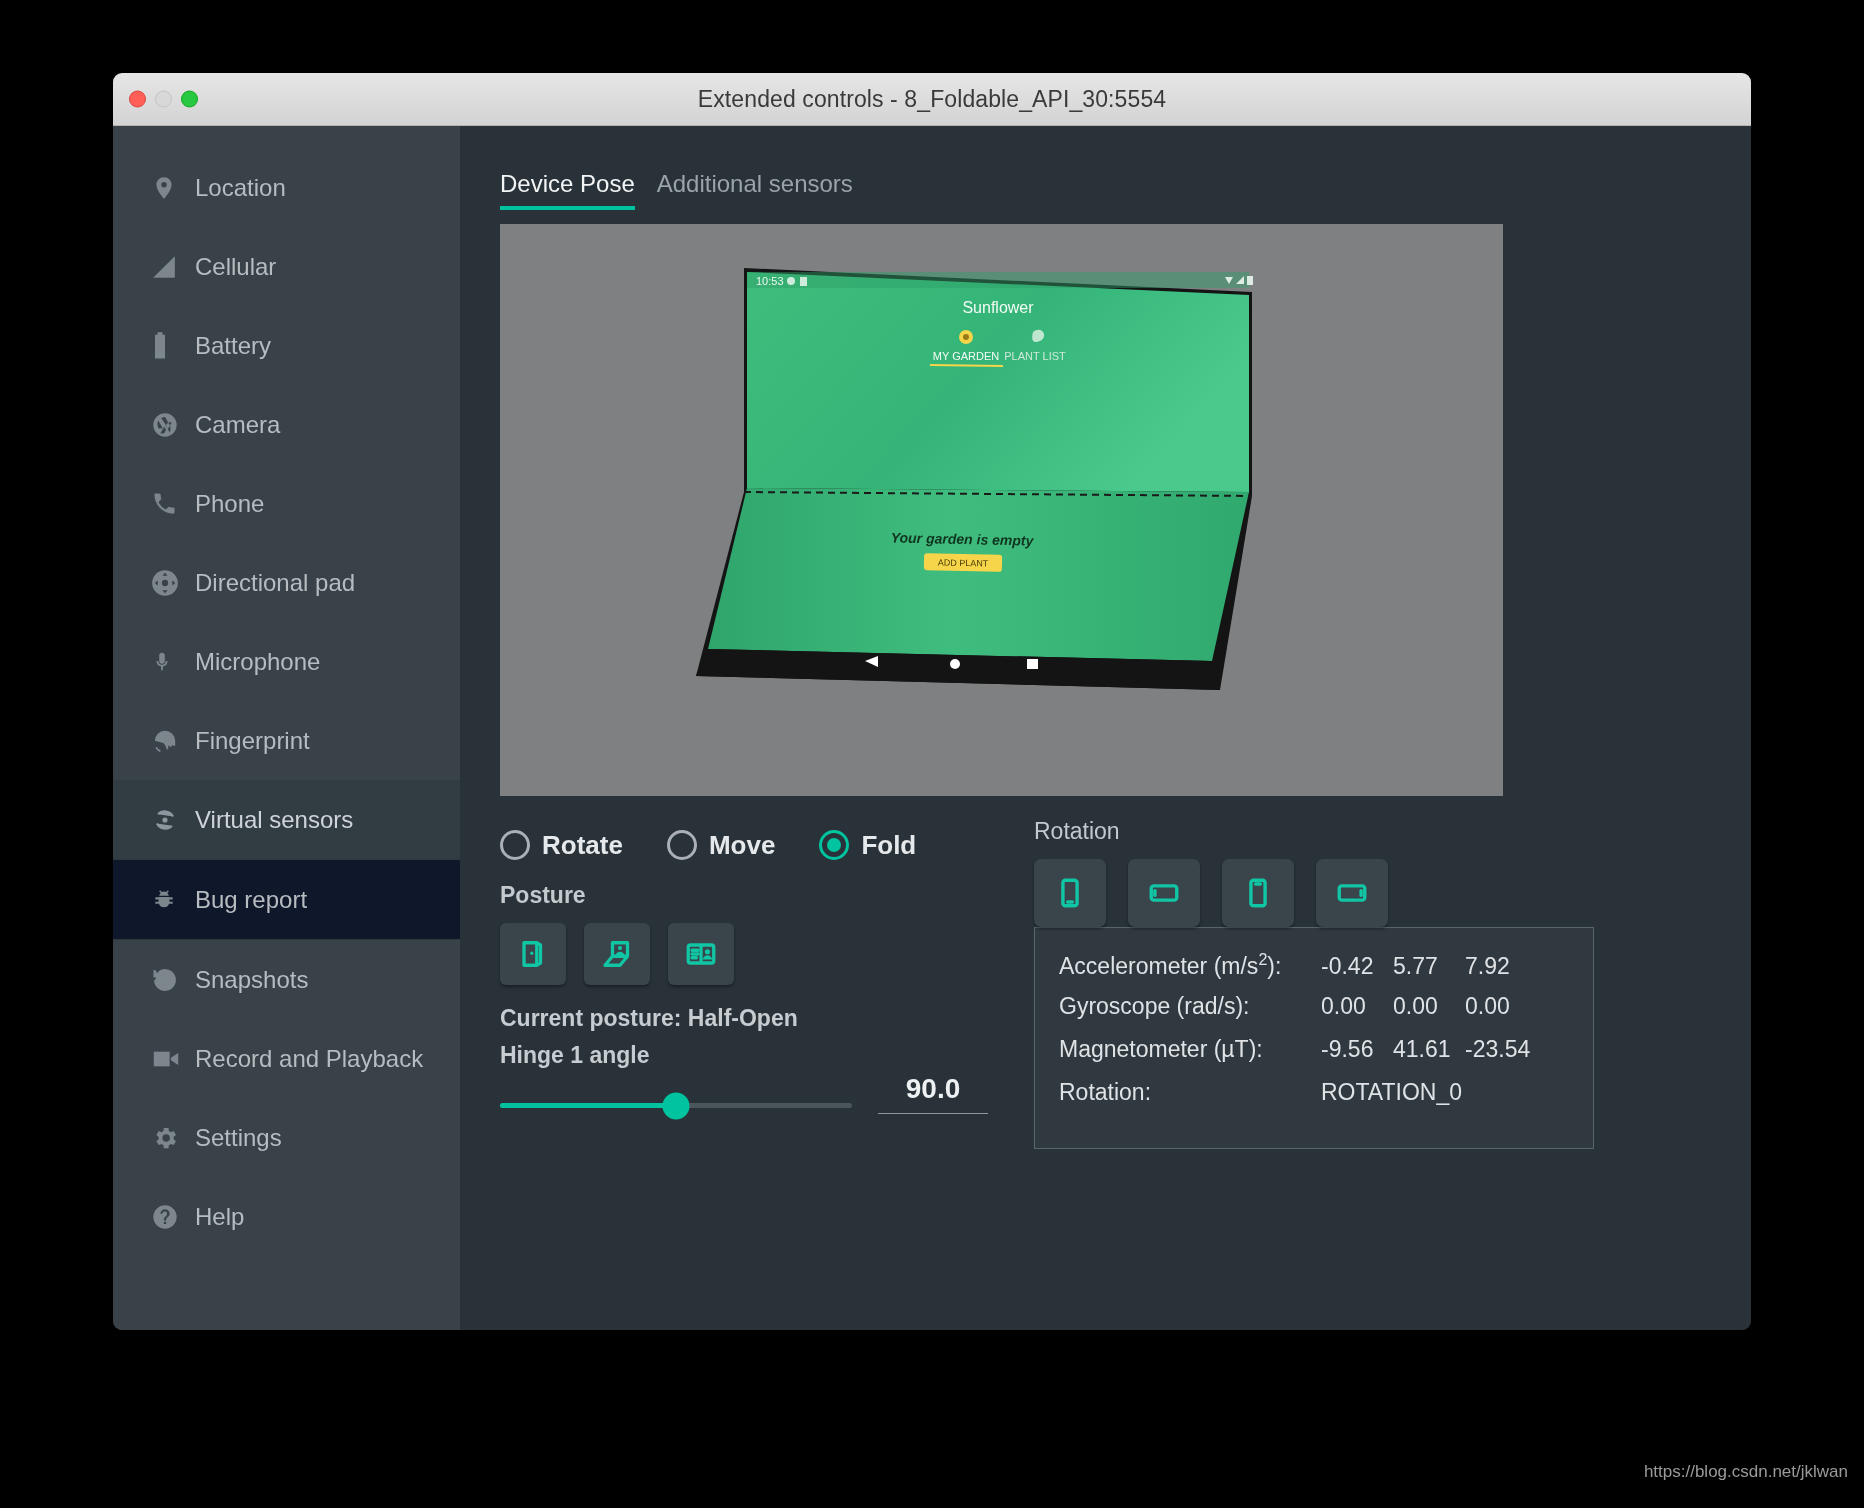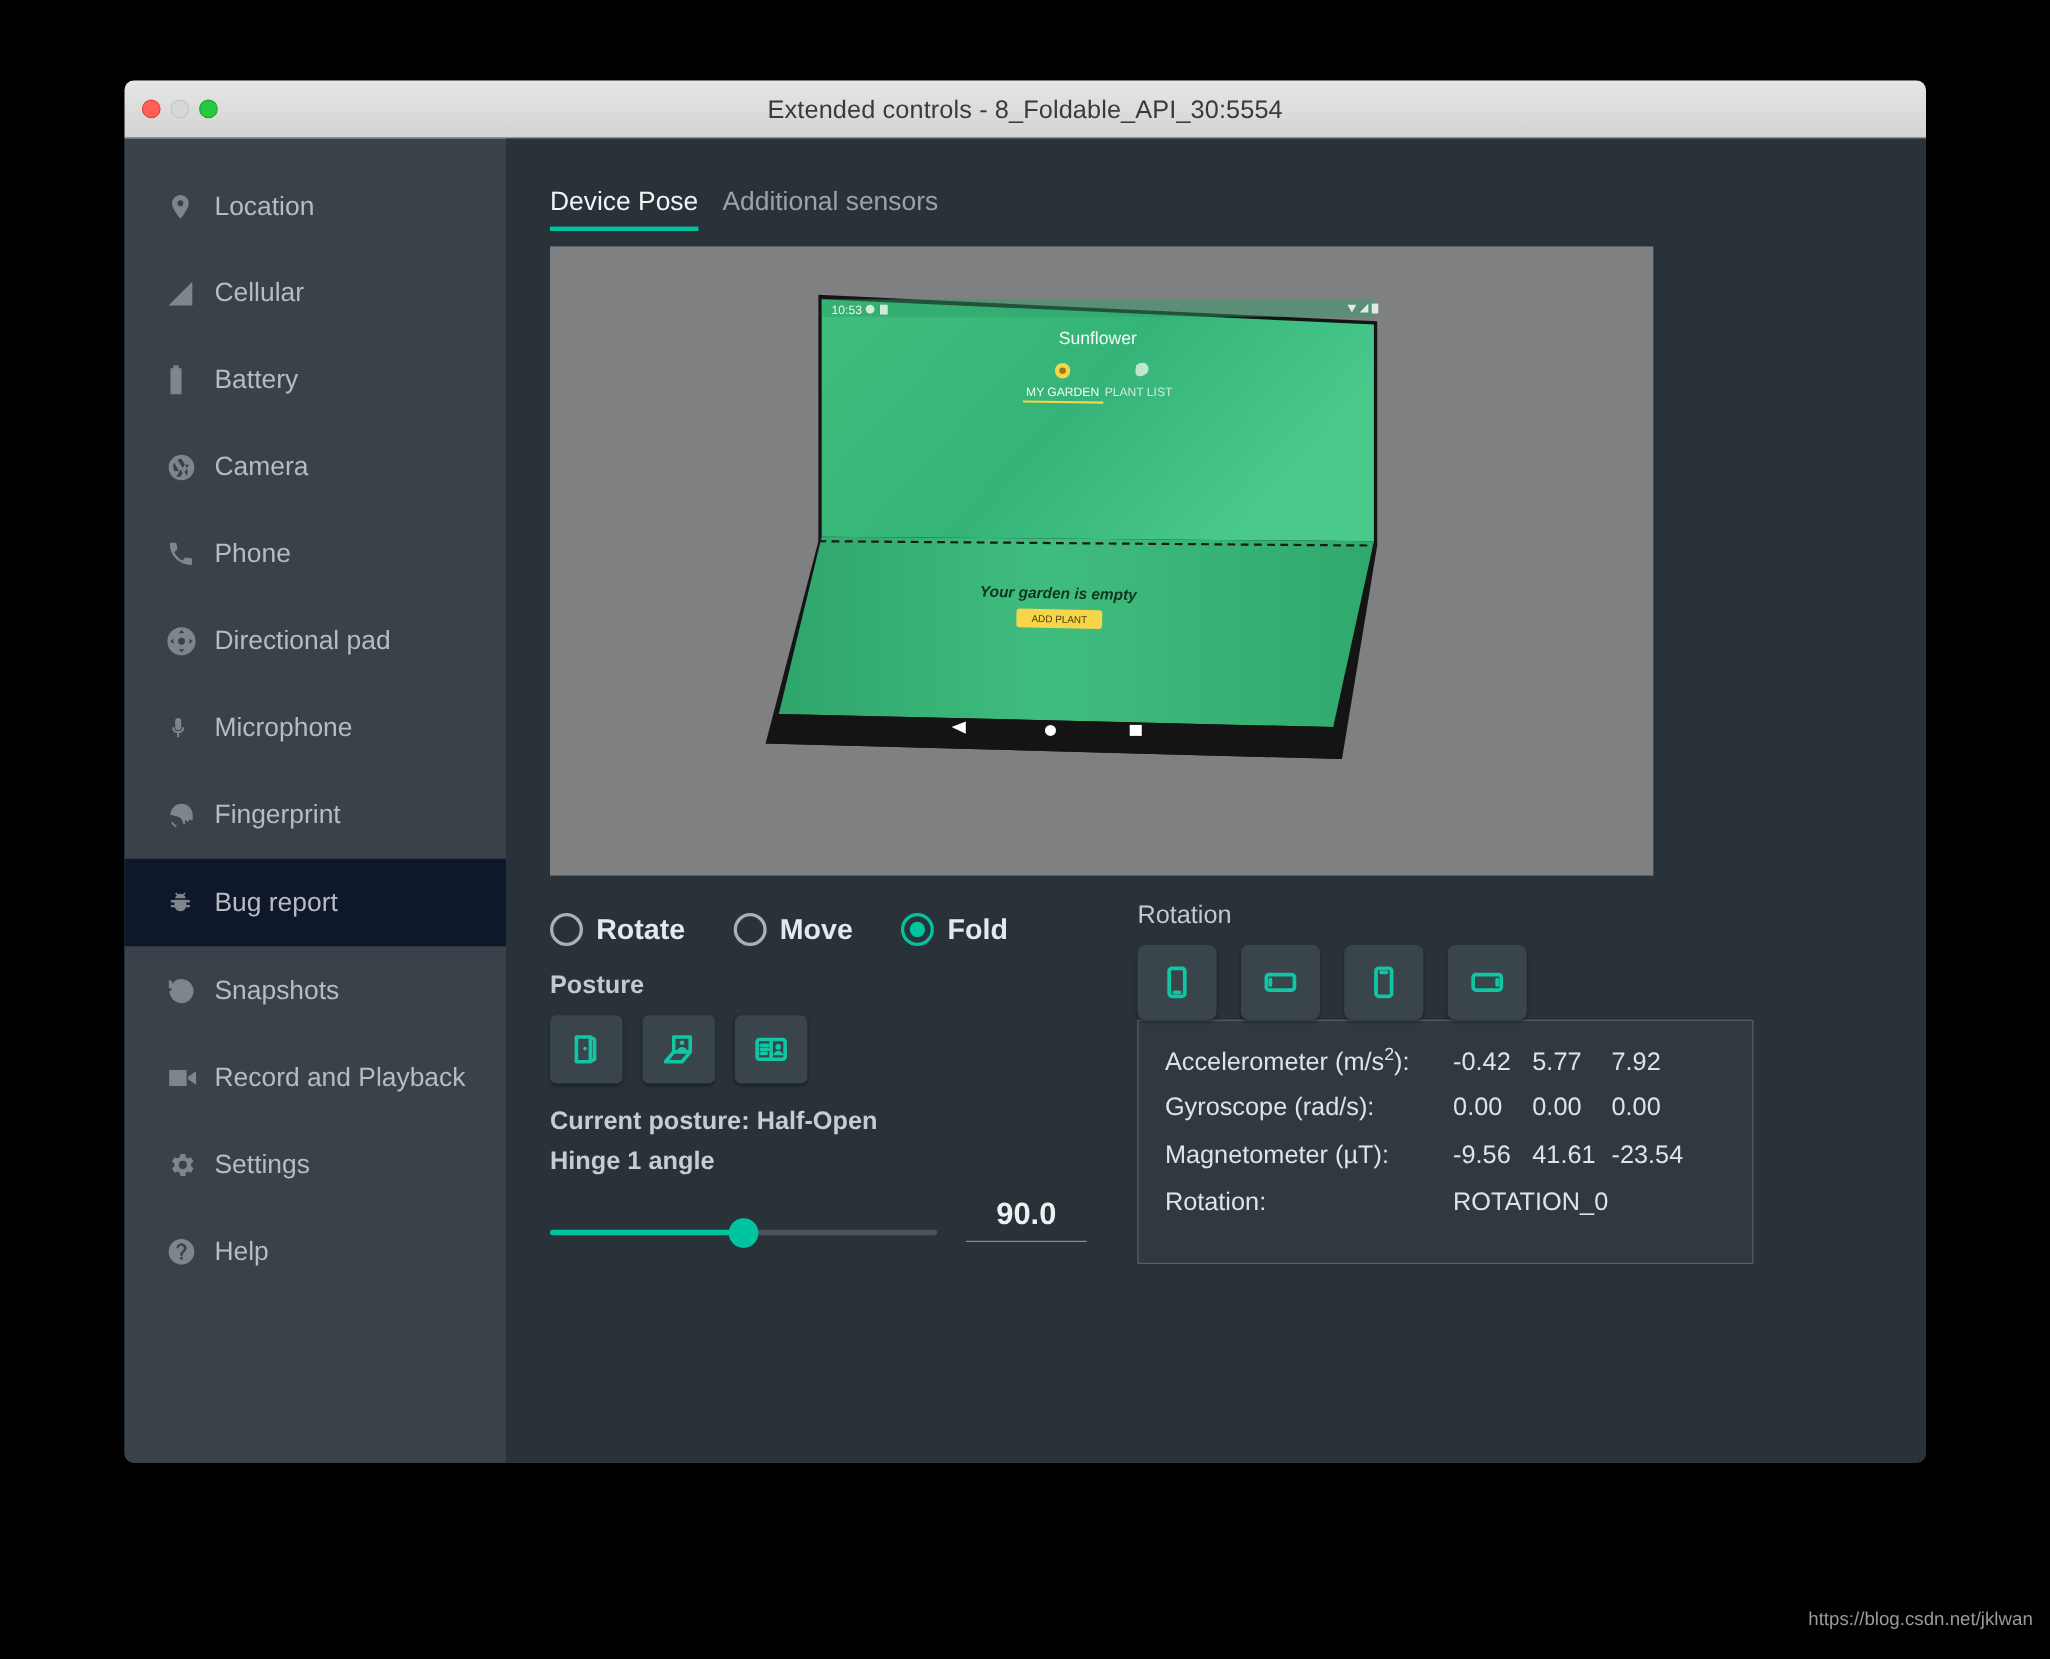--- a/index.html
+++ b/index.html
@@ -97,21 +97,21 @@
   .icon-btn {
     width: 66px; height: 62px; border-radius: 6px;
     background:#39444b; display:flex; align-items:center; justify-content:center;
     box-shadow: 0 2px 3px rgba(0,0,0,.35);
   }
   .icon-btn svg { stroke:#11c6a4; fill:none; stroke-width:2.2; }
 
   .posture-text { font-size: 23px; color:#c6ccd0; margin-top: 20px; }
   .hinge-label { font-size: 23px; color:#c6ccd0; margin-top: 10px; }
 
-  .slider-row { display:flex; align-items:flex-start; margin-top: 19px; }
+  .slider-row { display:flex; align-items:flex-start; margin-top: 4px; }
   .slider-wrap { width: 352px; padding-top: 30px; position: relative; }
   .track { height: 5px; background:#4a555c; border-radius:3px; position:relative; }
   .track .fill { position:absolute; left:0; top:0; height:5px; background:#00c4a0; border-radius:3px; }
   .thumb {
     position:absolute; top:50%; transform: translate(-50%,-50%);
     width: 27px; height:27px; border-radius:50%; background:#00c4a0;
   }
   .value-box { margin-left: 26px; width: 110px; text-align:center; }
   .value-box .v { font-size: 28px; color:#eef1f2; padding-bottom: 8px; }
   .value-box .ul { height:1px; background:#8d969c; }
@@ -231,20 +231,30 @@
             <svg width="28" height="30" viewBox="0 0 24 24" fill="none" stroke="#7d868d" stroke-width="1.5">
               <path d="M4 12a8 8 0 0 1 16 0v4"></path>
                 <path d="M7 12a5 5 0 0 1 10 0v5"></path>
               <path d="M10 12a2 2 0 0 1 4 0v7"></path>
                 <path d="M4.5 17.5c.8 1.6 2 2.8 3.5 3.5"></path>
             </svg>
           </span>
           <span>Fingerprint</span>
         </div>
 
+        <div class="nav-item selected">
+          <span class="ico">
+            <svg width="28" height="28" viewBox="0 0 24 24" fill="none" stroke="#8d979e" stroke-width="1.6">
+              <path d="M19 9a8 8 0 0 0-13-2"></path>
+                <path d="M5 15a8 8 0 0 0 13 2"></path>
+              <circle cx="12" cy="12" r="2.2" fill="#8d979e" stroke="none"></circle>
+            </svg>
+          </span>
+          <span>Virtual sensors</span>
+        </div>
 
         <div class="nav-sep"></div>
 
         <div class="nav-item hover">
           <span class="ico">
             <svg width="26" height="28" viewBox="0 0 24 24">
                 <path d="M15 5.5 16.5 4l-1-1L14 4.5a5 5 0 0 0-4 0L8.5 3l-1 1L9 5.5A4.8 4.8 0 0 0 7.5 8h9A4.8 4.8 0 0 0 15 5.5zM7 9.5H4v2h3v2H4v2h3.3a5 5 0 0 0 9.4 0H20v-2h-3v-2h3v-2h-3v-.3H7v.3z"></path>
               </svg>
           </span>
           <span>Bug report</span>

